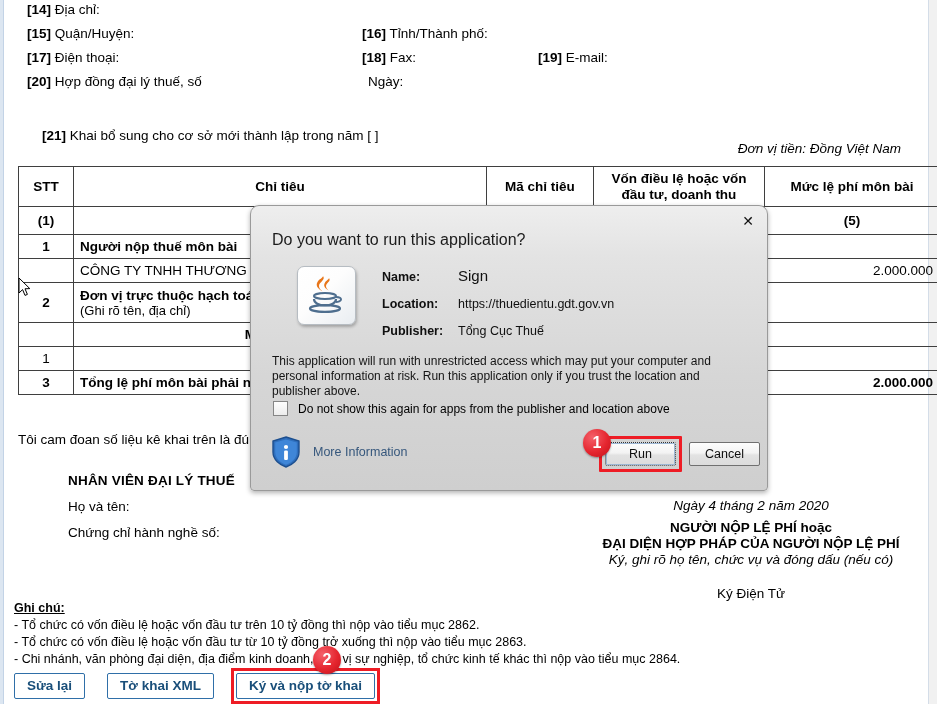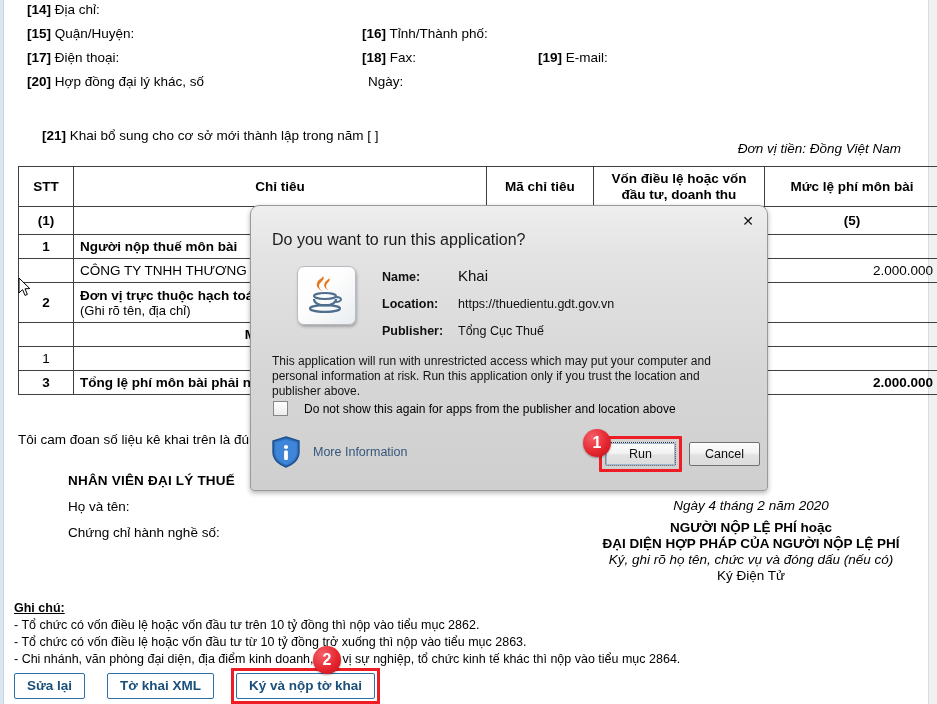--- a/index.html
+++ b/index.html
@@ -106,21 +106,21 @@
     left: 600px;
     top: 498px;
     width: 302px;
     text-align: center;
     font-size: 13.5px;
     line-height: 16px;
   }
   .sign-date { font-style: italic; margin-bottom: 6px; }
   .sign-l1, .sign-l2 { font-weight: bold; }
   .sign-l3 { font-style: italic; }
-  .sign-l4 { }
+  .sign-l4 { margin-top: 18px; }
 
   
   .notes {
     position: absolute;
     left: 14px;
     top: 600px;
     font-size: 12.5px;
     line-height: 17px;
   }
   .notes-title { font-weight: bold; text-decoration: underline; }
@@ -222,21 +222,21 @@
     font-size: 12px;
     line-height: 15px;
     color: #141414;
   }
   .dlg-check {
     position: absolute;
     left: 22px;
     top: 195px;
     display: flex;
     align-items: center;
-    gap: 16px;
+    gap: 10px;
     font-size: 12px;
   }
   .cbox {
     width: 13px; height: 13px;
     border: 1px solid #868686;
     background: linear-gradient(#fefefe,#ededed);
     display: inline-block;
     cursor: pointer;
   }
   .dlg-bottom {
@@ -327,21 +327,21 @@
 
   <div class="edge-left"></div>
   <div class="edge-right"></div>
 
   <div class="field-row" style="left:27px; top:2px;"><span class="fnum">[14]</span> <span>Địa chỉ:</span></div>
   <div class="field-row" style="left:27px; top:26px;"><span class="fnum">[15]</span> <span>Quận/Huyện:</span></div>
   <div class="field-row" style="left:362px; top:26px;"><span class="fnum">[16]</span> <span>Tỉnh/Thành phố:</span></div>
   <div class="field-row" style="left:27px; top:50px;"><span class="fnum">[17]</span> <span>Điện thoại:</span></div>
   <div class="field-row" style="left:362px; top:50px;"><span class="fnum">[18]</span> <span>Fax:</span></div>
   <div class="field-row" style="left:538px; top:50px;"><span class="fnum">[19]</span> <span>E-mail:</span></div>
-  <div class="field-row" style="left:27px; top:74px;"><span class="fnum">[20]</span> <span>Hợp đồng đại lý khác, số</span></div>
+  <div class="field-row" style="left:27px; top:74px;"><span class="fnum">[20]</span> <span>Hợp đồng đại lý thuế, số</span></div>
   <div class="field-row" style="left:368px; top:74px;"><span>Ngày:</span></div>
   <div class="field-row" style="left:27px; top:128px;padding-left:15px;"><span class="fnum">[21]</span><span> Khai bổ sung cho cơ sở mới thành lập trong năm  [  ]</span></div>
 
   <div class="currency-note">Đơn vị tiền: Đồng Việt Nam</div>
 
   <table class="tbl">
     <tbody>
         <tr class="r-h40">
       <td class="c-stt hdr">STT</td>
       <td class="c-ct hdr">Chỉ tiêu</td>
@@ -446,21 +446,21 @@
         <ellipse cx="27" cy="29" rx="11" ry="3" fill="none" stroke="#4e6e8e" stroke-width="2.2"></ellipse>
         <path d="M16 32c0 4 5 6.5 11 6.5S38 36 38 32" fill="none" stroke="#4e6e8e" stroke-width="2.2"></path>
         <path d="M38 30c3 0 5 1 5 2.5S40 35 38 35" fill="none" stroke="#4e6e8e" stroke-width="2"></path>
         <ellipse cx="27" cy="41.5" rx="15" ry="3.4" fill="none" stroke="#4e6e8e" stroke-width="2.2"></ellipse>
       </svg>
     </div>
 
     <div class="dlg-fields">
       <div class="dlg-field">
         <span class="dlg-lbl">Name:</span>
-        <span class="dlg-val big">Khai</span>
+        <span class="dlg-val big">Sign</span>
       </div>
       <div class="dlg-field">
         <span class="dlg-lbl">Location:</span>
         <span class="dlg-val">https://thuedientu.gdt.gov.vn</span>
       </div>
       <div class="dlg-field">
         <span class="dlg-lbl">Publisher:</span>
         <span class="dlg-val">Tổng Cục Thuế</span>
       </div>
     </div>

